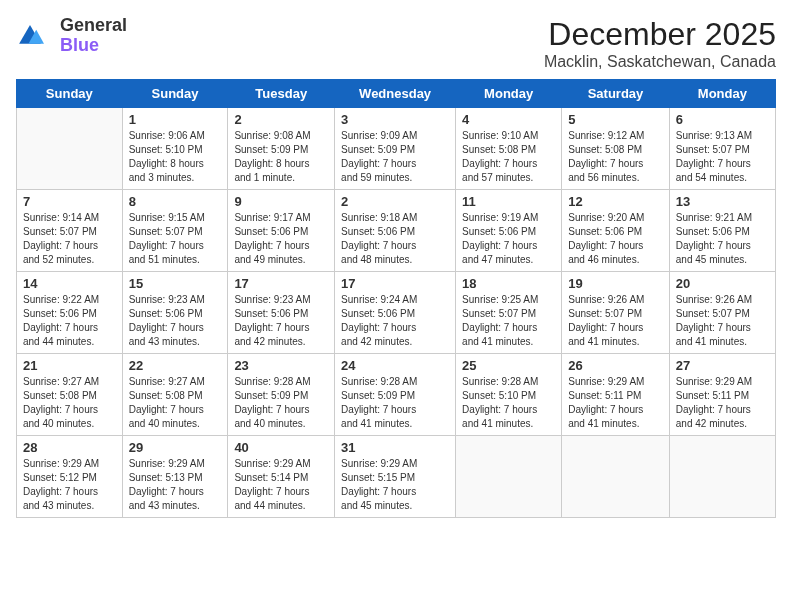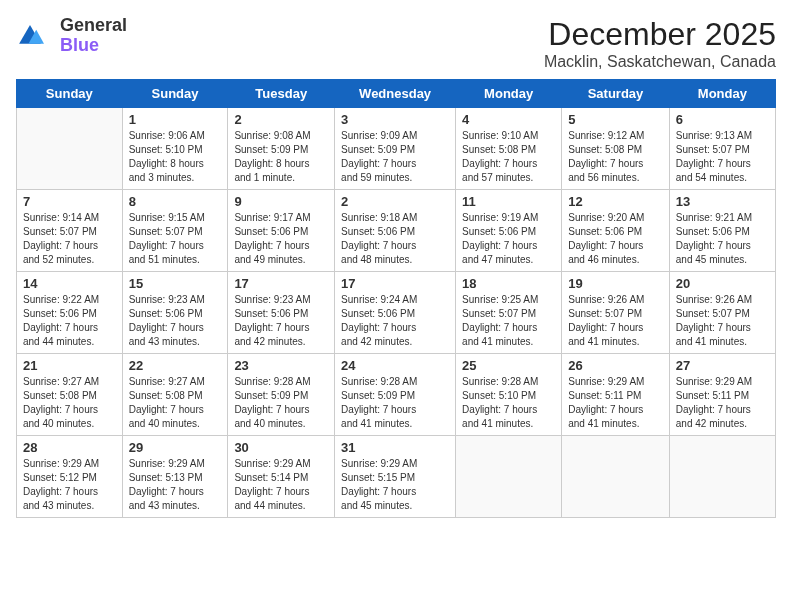--- a/index.html
+++ b/index.html
@@ -234,21 +234,21 @@
       <tr>
         <td>
           <span class="day-num">28</span>
           <div class="day-info">Sunrise: 9:29 AM<br>Sunset: 5:12 PM<br>Daylight: 7 hours<br>and 43 minutes.</div>
         </td>
         <td>
           <span class="day-num">29</span>
           <div class="day-info">Sunrise: 9:29 AM<br>Sunset: 5:13 PM<br>Daylight: 7 hours<br>and 43 minutes.</div>
         </td>
         <td>
-          <span class="day-num">30</span>
+          <span class="day-num">40</span>
           <div class="day-info">Sunrise: 9:29 AM<br>Sunset: 5:14 PM<br>Daylight: 7 hours<br>and 44 minutes.</div>
         </td>
         <td>
           <span class="day-num">31</span>
           <div class="day-info">Sunrise: 9:29 AM<br>Sunset: 5:15 PM<br>Daylight: 7 hours<br>and 45 minutes.</div>
         </td>
         <td class="empty-cell"></td>
         <td class="empty-cell"></td>
         <td class="empty-cell"></td>
       </tr>

